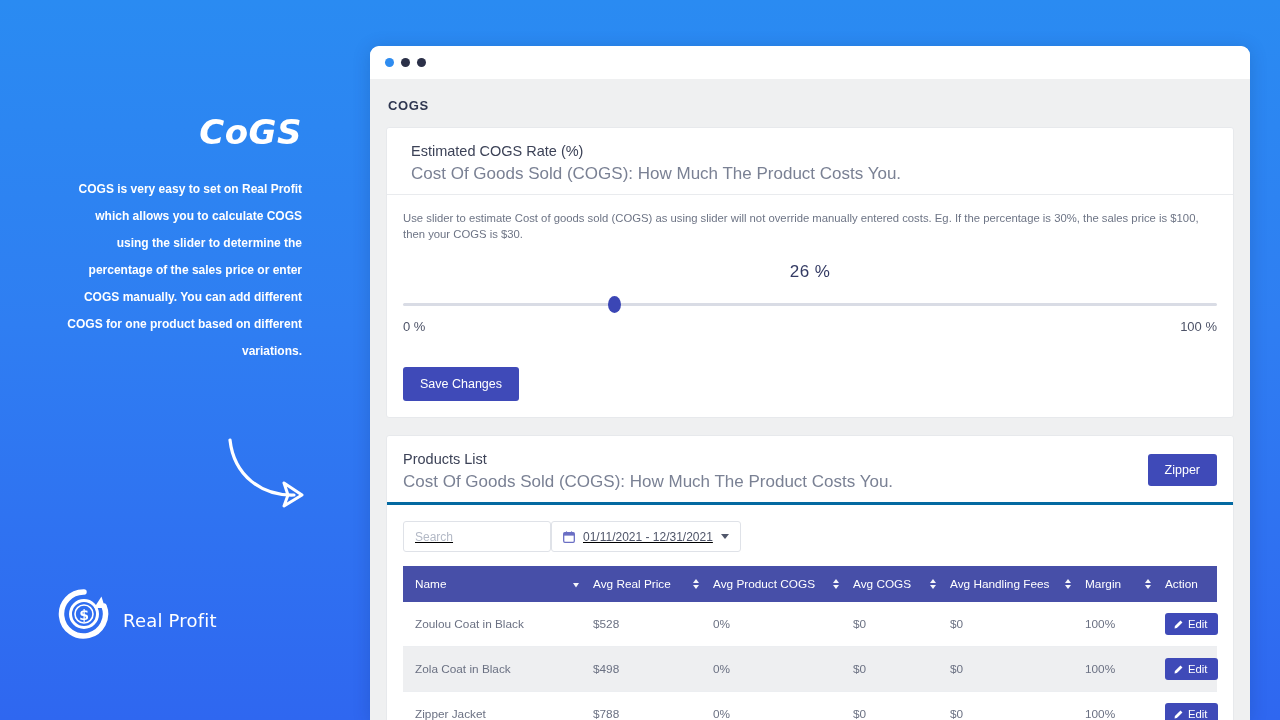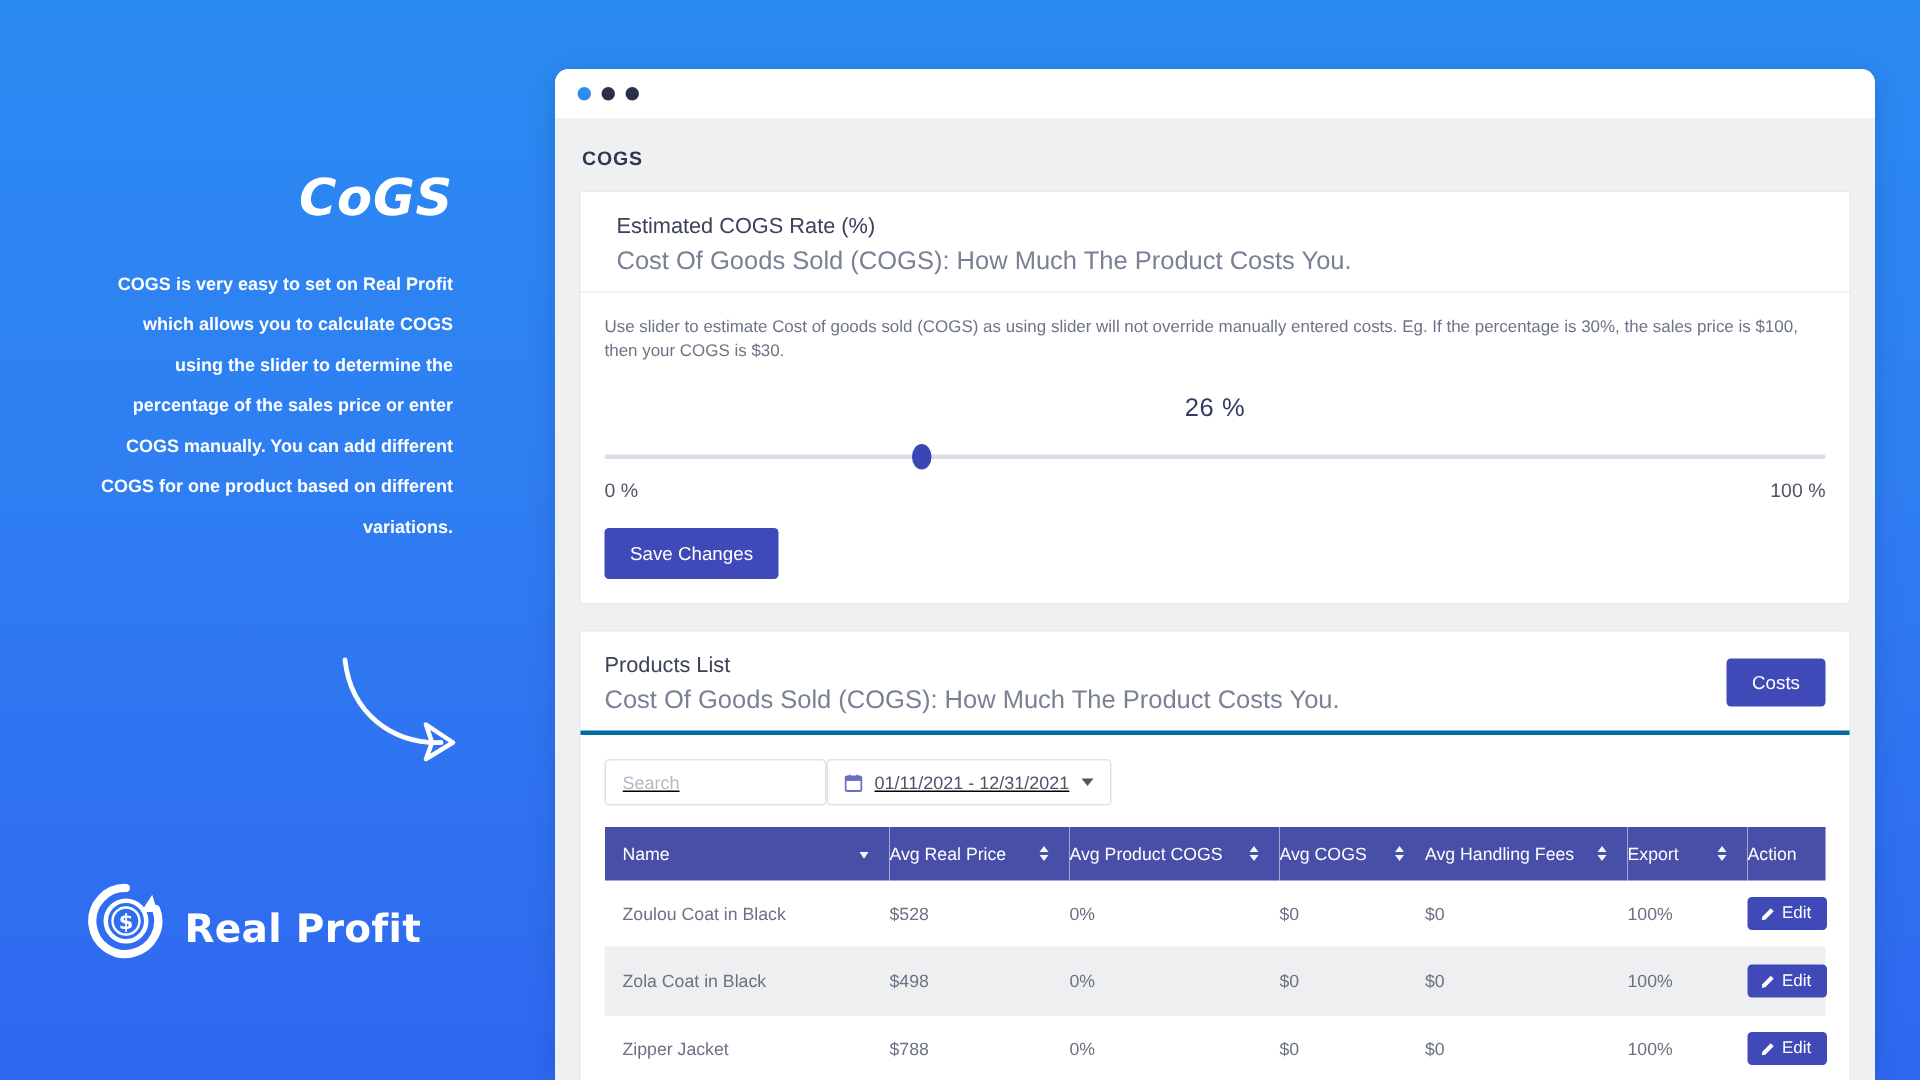--- a/index.html
+++ b/index.html
@@ -61,22 +61,22 @@
     position: absolute;
     left: 58px;
     bottom: 80px;
     display: flex;
     align-items: center;
     gap: 13px;
   }
   .brand-mark { width: 52px; height: 52px; display: block; }
   .brand-name {
     font-family: "DejaVu Sans", sans-serif;
-    font-size: 26px;
-    font-weight: 700;
+    font-size: 18px;
+    font-weight: 400;
     color: #ffffff;
     letter-spacing: 0.2px;
     margin-top: 12px;
   }
 
   
   .window {
     position: absolute;
     left: 370px;
     top: 46px;
@@ -189,21 +189,21 @@
   .btn {
     border: none;
     cursor: pointer;
     font-family: inherit;
     color: #ffffff;
     background: #3f4ab8;
     border-radius: 3px;
     font-size: 12.5px;
   }
   .btn-save {
-    margin-top: 18px;
+    margin-top: 33px;
     padding: 10px 17px;
   }
   .btn-export {
     padding: 9px 17px;
     font-size: 12.5px;
   }
 
   
   .card-products { margin-top: 17px; }
 
@@ -377,21 +377,21 @@
       </div>
     </div>
 
     <div class="card card-products">
 
       <div class="products-head">
         <div>
           <div class="card-head-title">Products List</div>
           <div class="card-head-sub">Cost Of Goods Sold (COGS): How Much The Product Costs You.</div>
         </div>
-        <button class="btn btn-export">Costs</button>
+        <button class="btn btn-export">Zipper</button>
       </div>
 
       <div class="filters">
         <input class="search-input" type="text" placeholder="Search" style="">
 
         <div class="daterange">
           <svg width="12" height="12" viewBox="0 0 14 14">
             <rect x="0.8" y="2" width="12.4" height="11.2" rx="1.4" fill="none" stroke="#6b6fc4" stroke-width="1.5"></rect>
             <rect x="0.8" y="2" width="12.4" height="3.4" fill="#6b6fc4"></rect>
             <rect x="3.3" y="0.4" width="1.5" height="3" rx="0.7" fill="#6b6fc4"></rect>
@@ -434,21 +434,21 @@
                 </svg>
               </th>
               <th class="c-fees">
                 <span>Avg Handling Fees</span>
                 <svg class="sort" viewBox="0 0 8 12">
                   <path d="M1 5 L7 5 L4 1 Z" fill="#ffffff"></path>
                     <path d="M1 7 L7 7 L4 11 Z" fill="#ffffff"></path>
                 </svg>
               </th>
               <th class="c-margin">
-                <span>Export</span>
+                <span>Margin</span>
                 <svg class="sort" viewBox="0 0 8 12">
                   <path d="M1 5 L7 5 L4 1 Z" fill="#ffffff"></path>
                     <path d="M1 7 L7 7 L4 11 Z" fill="#ffffff"></path>
                 </svg>
               </th>
               <th class="c-action">
                 <span>Action</span>
               </th>
             </tr>
           </thead>

